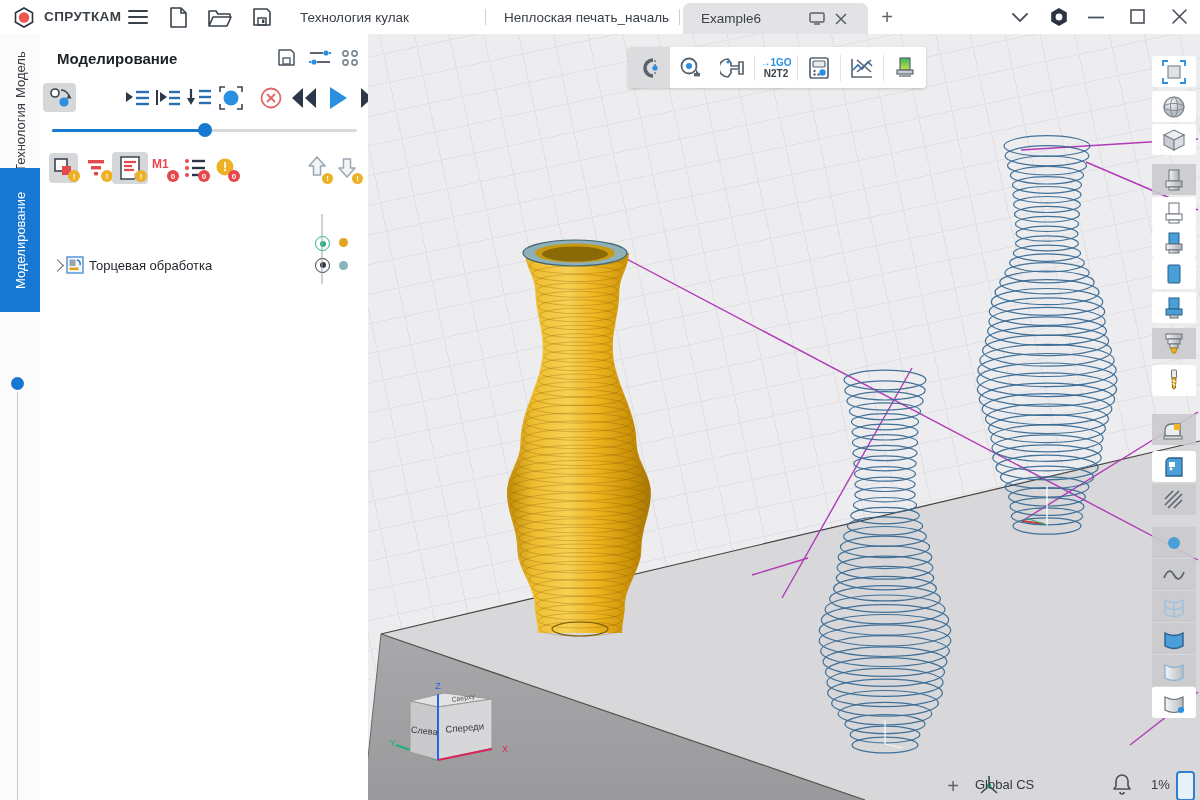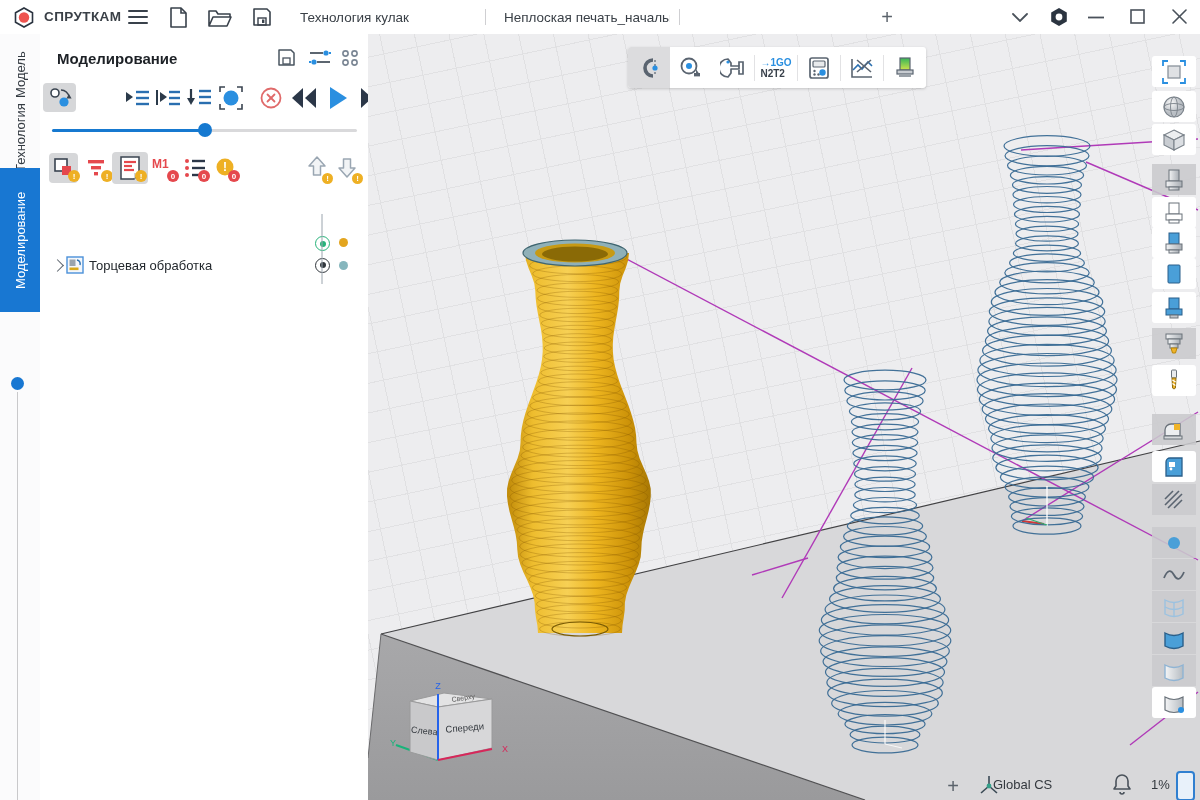--- a/index.html
+++ b/index.html
@@ -47,21 +47,21 @@
   #viewport{position:absolute;left:368px;top:34px;width:832px;height:766px;background-color:#ededef;
     background-image:repeating-linear-gradient(78deg,#e0e0e2 0 1px,transparent 1px 34px),
                      repeating-linear-gradient(-12deg,#e1e1e3 0 1px,transparent 1px 29px);}
   #vp-svg{position:absolute;left:0;top:0;}
   
   #vtoolbar{position:absolute;left:260px;top:13px;height:41px;background:#fff;border-radius:3px;
             box-shadow:0 1px 3px rgba(0,0,0,.18);display:flex;align-items:center;}
   .vtbtn{width:42px;height:41px;display:flex;align-items:center;justify-content:center;}
   .vtbtn.sel{background:#dcdcde;border-radius:3px 0 0 3px;}
   .vtsep{width:1px;height:26px;background:#e2e2e4;}
-  .n2t2{font-size:10px;line-height:11px;text-align:left;color:#39414b;font-weight:700;}
+  .n2t2{font-size:10px;line-height:11px;text-align:center;color:#39414b;font-weight:700;}
   .n2t2 .top{color:#2a8fe0;}
   
   .rbtn{position:absolute;left:784px;width:44px;height:31px;display:flex;align-items:center;justify-content:center;}
   .rbtn.white{background:#fff;border-radius:3px;}
   .rbtn.gray{background:rgba(201,202,205,.88);}
   
   .statustxt{position:absolute;font-size:13px;color:#33383e;}
   #battery{position:absolute;left:808px;top:737px;width:15px;height:26px;border:2px solid #2f7fd0;border-radius:4px;background:#e8f1fa;}
 </style>
 </head>
@@ -98,20 +98,33 @@
 
     <div class="abs" id="doc-tab-0">
         <span>Технология кулак</span>
       </div>
     <div class="abs tabsep" style="left:485px"></div>
     <div class="abs" id="doc-tab-1">
         <span>Неплоская печать_начальн</span>
       </div>
     <div class="abs tabsep" style="left:679px"></div>
 
+    <div class="abs" id="active-tab">
+      <span class="lbl">Example6</span>
+      <svg width="16" height="13" viewBox="0 0 16 13" style="margin-right:10px">
+        <rect x="1" y="1" width="14" height="9" rx="1.5" fill="none" stroke="#5a626b" stroke-width="1.5"></rect>
+        <line x1="5" y1="12" x2="11" y2="12" stroke="#5a626b" stroke-width="1.5"></line>
+      </svg>
+      <svg width="12" height="12" viewBox="0 0 12 12">
+        <g stroke="#5a626b" stroke-width="1.6" stroke-linecap="round">
+            <line x1="1.5" y1="1.5" x2="10.5" y2="10.5"></line>
+            <line x1="10.5" y1="1.5" x2="1.5" y2="10.5"></line>
+          </g>
+      </svg>
+    </div>
     <div class="abs tbbtn" style="left:876px;top:4px;width:22px;height:26px;font-size:20px;color:#5a626b;font-weight:300;">
       <span>+</span>
     </div>
 
     <svg class="abs" style="left:1012px;top:13px" width="16" height="9" viewBox="0 0 16 9">
       <polyline points="1,1 8,8 15,1" fill="none" stroke="#4a525b" stroke-width="1.8" stroke-linecap="round"></polyline>
     </svg>
     <svg class="abs" style="left:1049px;top:7px" width="20" height="20" viewBox="0 0 20 20">
       <polygon points="10,1 17.8,5.5 17.8,14.5 10,19 2.2,14.5 2.2,5.5" fill="#2b3440"></polygon>
       <circle cx="10" cy="10" r="3.4" fill="#fff"></circle>
@@ -602,21 +615,21 @@
 
     <div class="abs tbbtn" style="left:574px;top:740px;width:22px;height:24px;font-size:20px;color:#5a626b;">
       <span>+</span>
     </div>
     <svg class="abs" style="left:610px;top:740px" width="22" height="22" viewBox="0 0 22 22">
       <line x1="11" y1="12" x2="11" y2="2" stroke="#3b4a55" stroke-width="1.6"></line>
       <line x1="11" y1="12" x2="3" y2="19" stroke="#3b4a55" stroke-width="1.6"></line>
       <line x1="11" y1="12" x2="19" y2="19" stroke="#3b4a55" stroke-width="1.6"></line>
       <circle cx="11" cy="12" r="2.4" fill="#35a08a"></circle>
     </svg>
-    <div class="statustxt" style="left:625px;top:743px"><span>Global CS</span></div>
+    <div class="statustxt" style="left:607px;top:743px"><span>Global CS</span></div>
     <svg class="abs" style="left:744px;top:739px" width="20" height="22" viewBox="0 0 20 22">
       <path d="M10,2 a6,6 0 0 1 6,6 v5 l2,3 H2 l2,-3 V8 a6,6 0 0 1 6,-6 z" fill="none" stroke="#4a525b" stroke-width="1.6" stroke-linejoin="round"></path>
       <path d="M8,19 a2,2 0 0 0 4,0" fill="none" stroke="#4a525b" stroke-width="1.6"></path>
     </svg>
     <div class="statustxt" style="left:783px;top:743px"><span>1%</span></div>
     <div id="battery"></div>
 
     <div class="rbtn white" style="top:22px">
         <svg width="26" height="26" viewBox="0 0 26 26">
           <rect x="7" y="7" width="12" height="12" fill="#dfe1e4" stroke="#8a939c" stroke-width="1.3"></rect>

